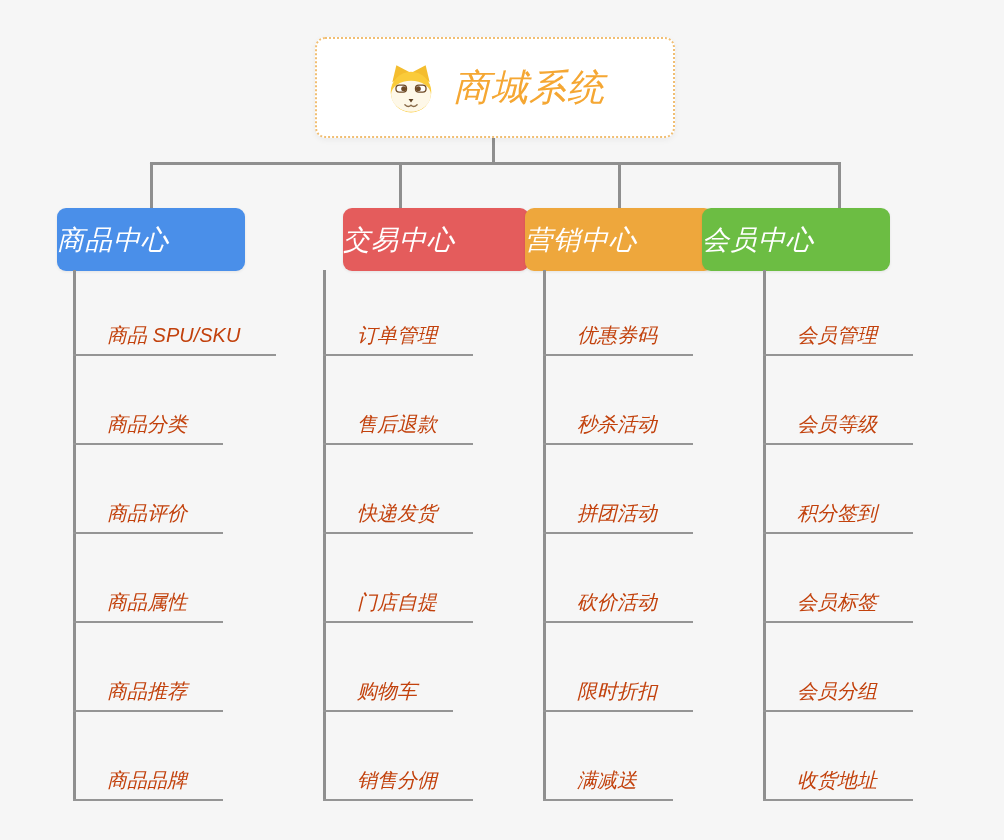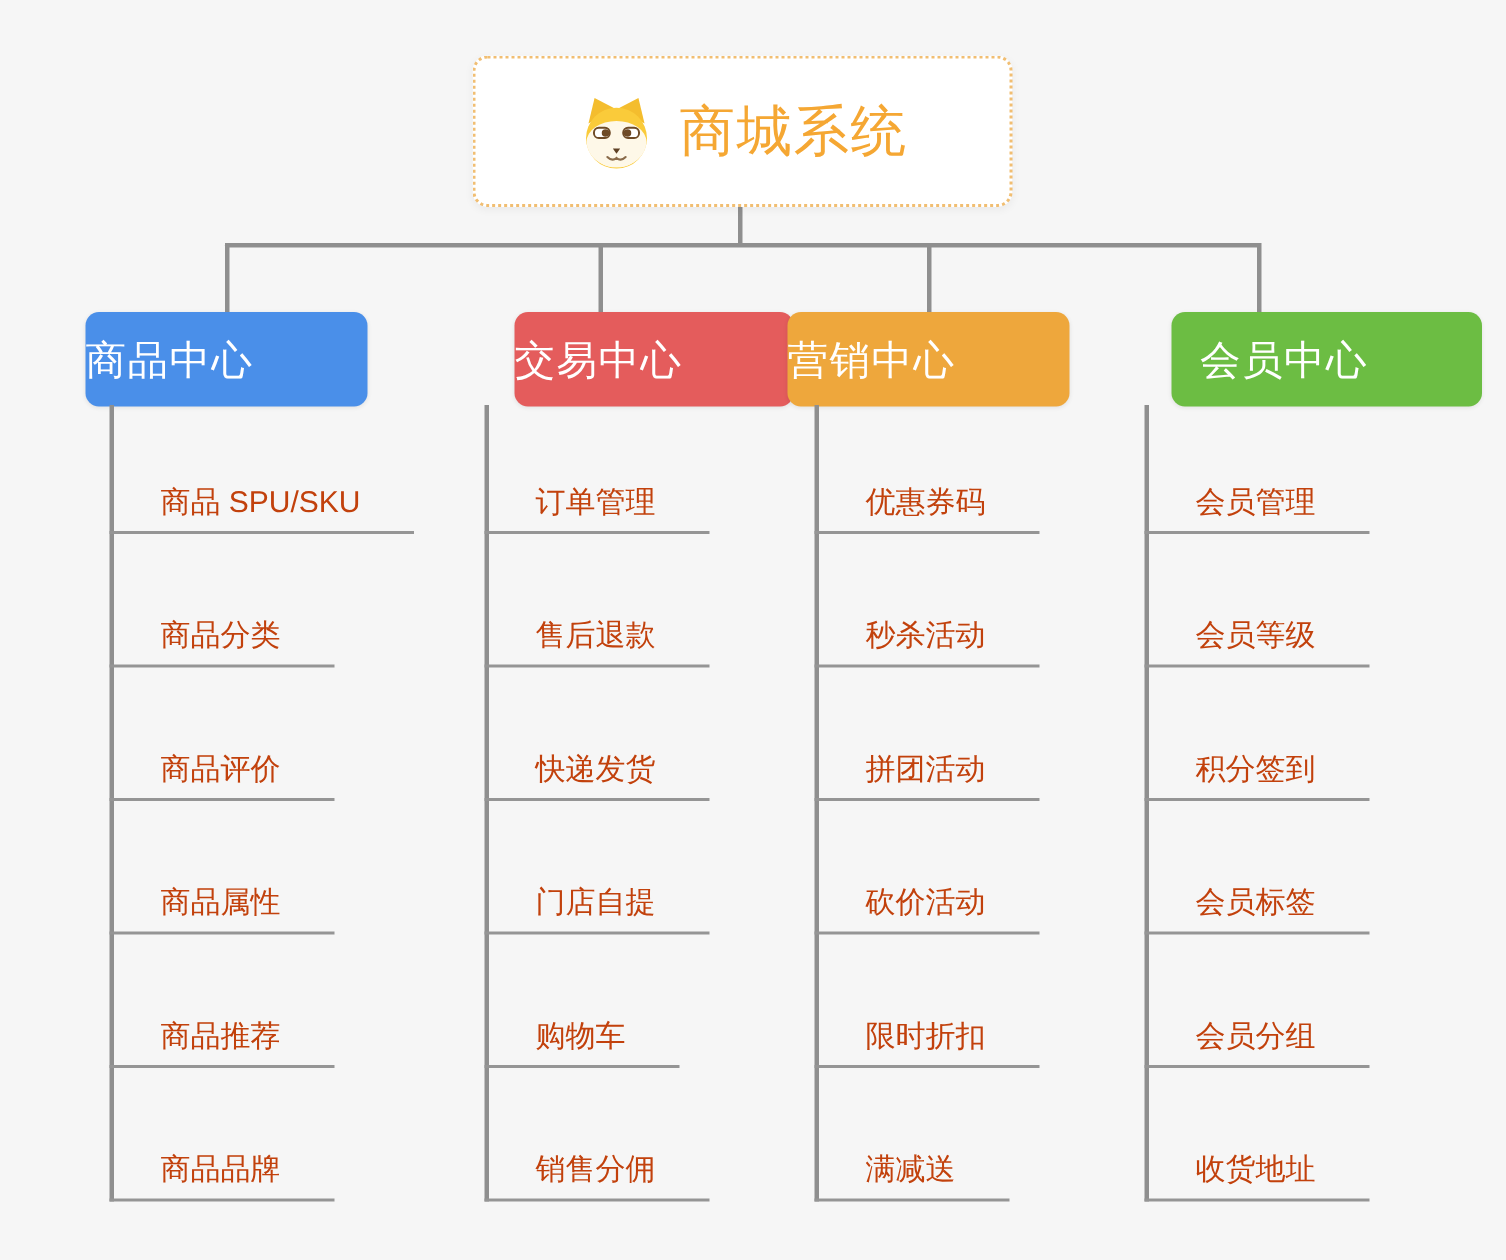--- a/index.html
+++ b/index.html
@@ -2,21 +2,21 @@
 <html><head>
 <meta charset="utf-8">
 <style>
   html,body{margin:0;padding:0;}
   body{
     width:1004px;height:840px;
     background:#F6F6F6;
     font-family:"Liberation Sans","DejaVu Sans",sans-serif;
     overflow:hidden;
   }
-  .canvas{position:relative;width:956px;height:840px;}
+  .canvas{position:relative;width:956px;height:840px;font-style:italic;}
 
   
   .connector{position:absolute;background:#8F8F8F;}
   .root-stub{left:492px;top:137px;width:3px;height:27px;}
   .bus{left:150px;top:162px;width:690px;height:3px;border-radius:2px;}
   .branch-stub{top:162px;width:3px;height:48px;}
   .col-line{top:270px;width:3px;height:531px;}
 
   
   .root-node{
@@ -115,21 +115,21 @@
   <div class="leaf" style="left: 543px; top: 322px;">优惠券码</div>
         <div class="leaf" style="left: 543px; top: 411px;">秒杀活动</div>
         <div class="leaf" style="left: 543px; top: 500px;">拼团活动</div>
         <div class="leaf" style="left: 543px; top: 589px;">砍价活动</div>
         <div class="leaf" style="left: 543px; top: 678px;">限时折扣</div>
         <div class="leaf" style="left: 543px; top: 767px;">满减送</div>
       </div>
 
   <div class="branch">
     <div class="connector branch-stub" style="left: 837.5px;"></div>
-    <div class="branch-box" style="left: 781px; width: 188px; background: rgb(108, 189, 67); padding-left: 19px;">
+    <div class="branch-box" style="left: 702px; width: 188px; background: rgb(108, 189, 67);">
       <span class="branch-label">会员中心</span>
     </div>
     <div class="connector col-line" style="left: 763px;"></div>
   <div class="leaf" style="left: 763px; top: 322px;">会员管理</div>
         <div class="leaf" style="left: 763px; top: 411px;">会员等级</div>
         <div class="leaf" style="left: 763px; top: 500px;">积分签到</div>
         <div class="leaf" style="left: 763px; top: 589px;">会员标签</div>
         <div class="leaf" style="left: 763px; top: 678px;">会员分组</div>
         <div class="leaf" style="left: 763px; top: 767px;">收货地址</div>
       </div>

